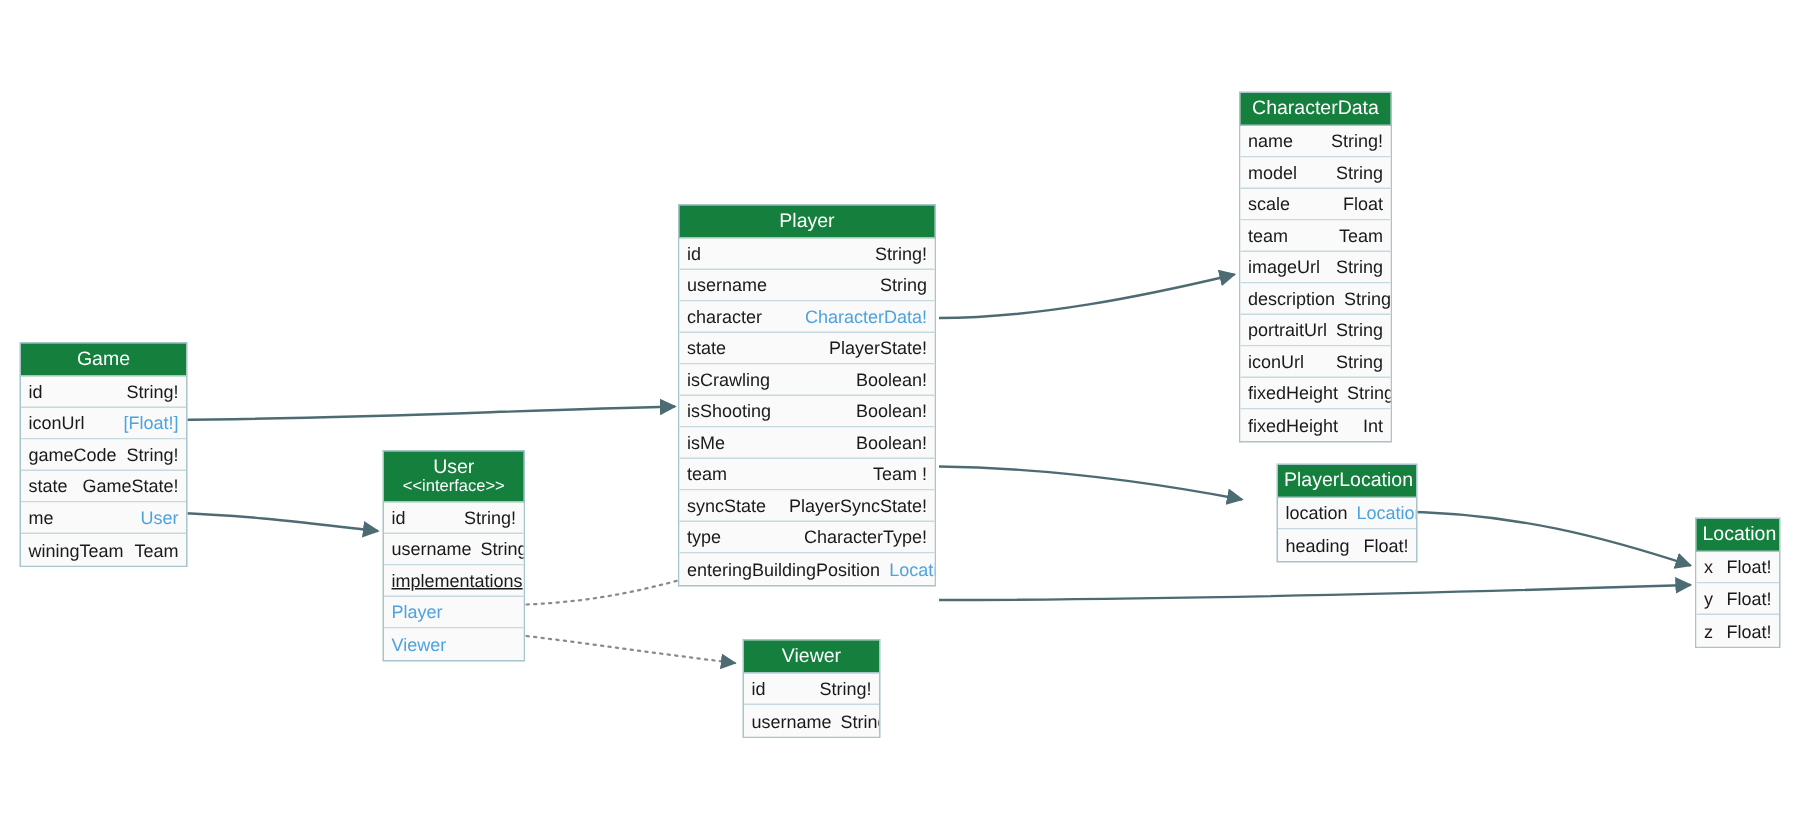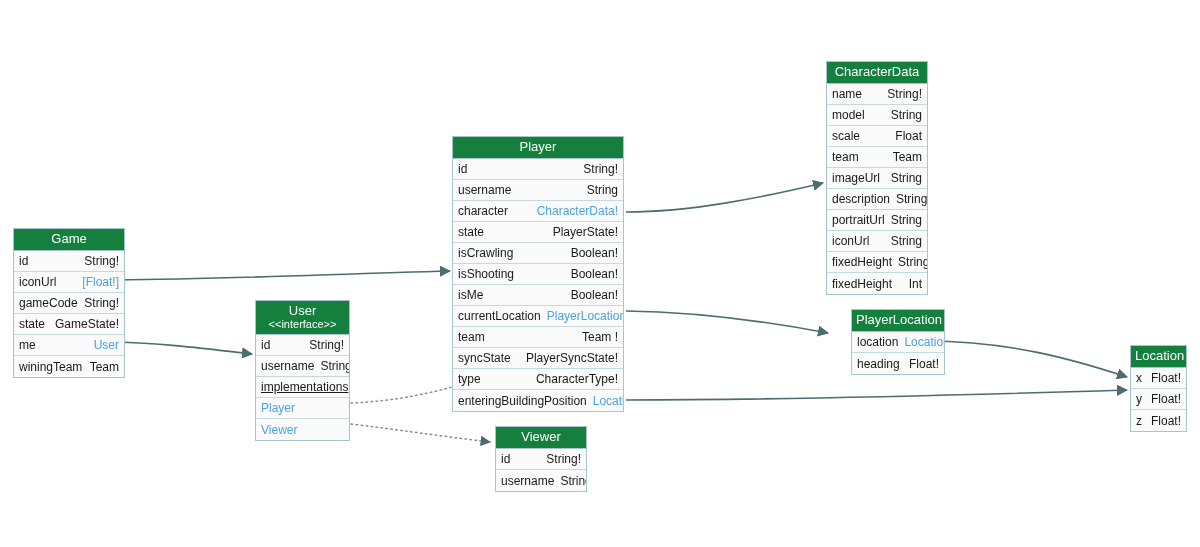--- a/index.html
+++ b/index.html
@@ -199,24 +199,20 @@
     </div>
     <div class="row">
       <span class="fname">isShooting</span>
       <span class="ftype">Boolean!</span>
     </div>
     <div class="row">
       <span class="fname">isMe</span>
       <span class="ftype">Boolean!</span>
     </div>
     <div class="row">
-      <span class="fname">currentLocation</span>
-      <span class="ftype link">PlayerLocation!</span>
-    </div>
-    <div class="row">
       <span class="fname">team</span>
       <span class="ftype">Team !</span>
     </div>
     <div class="row">
       <span class="fname">syncState</span>
       <span class="ftype">PlayerSyncState!</span>
     </div>
     <div class="row">
       <span class="fname">type</span>
       <span class="ftype">CharacterType!</span>

